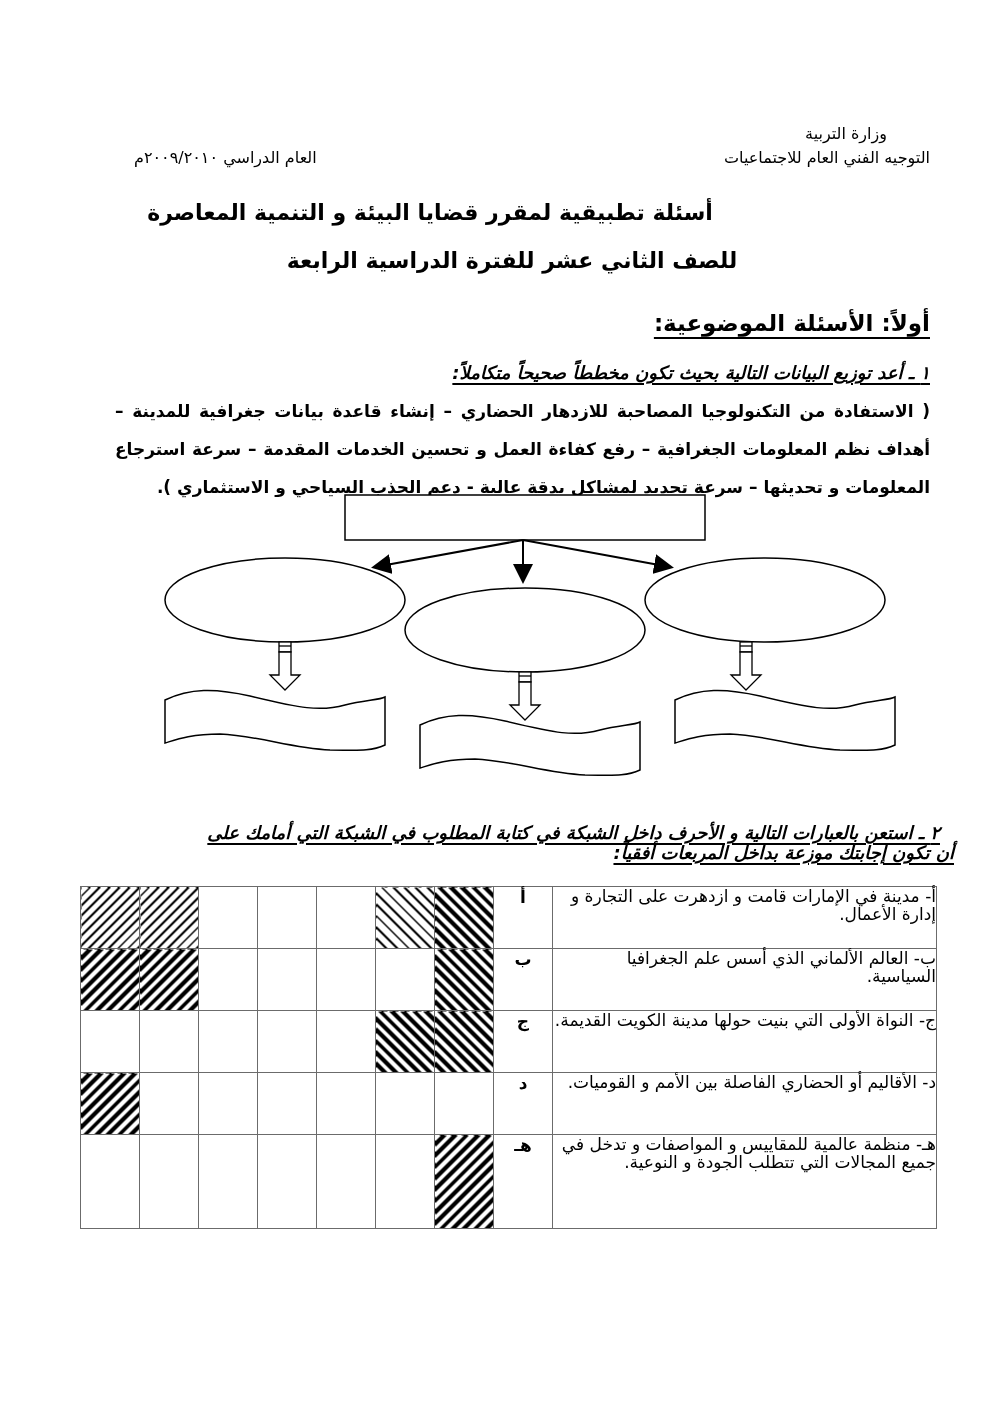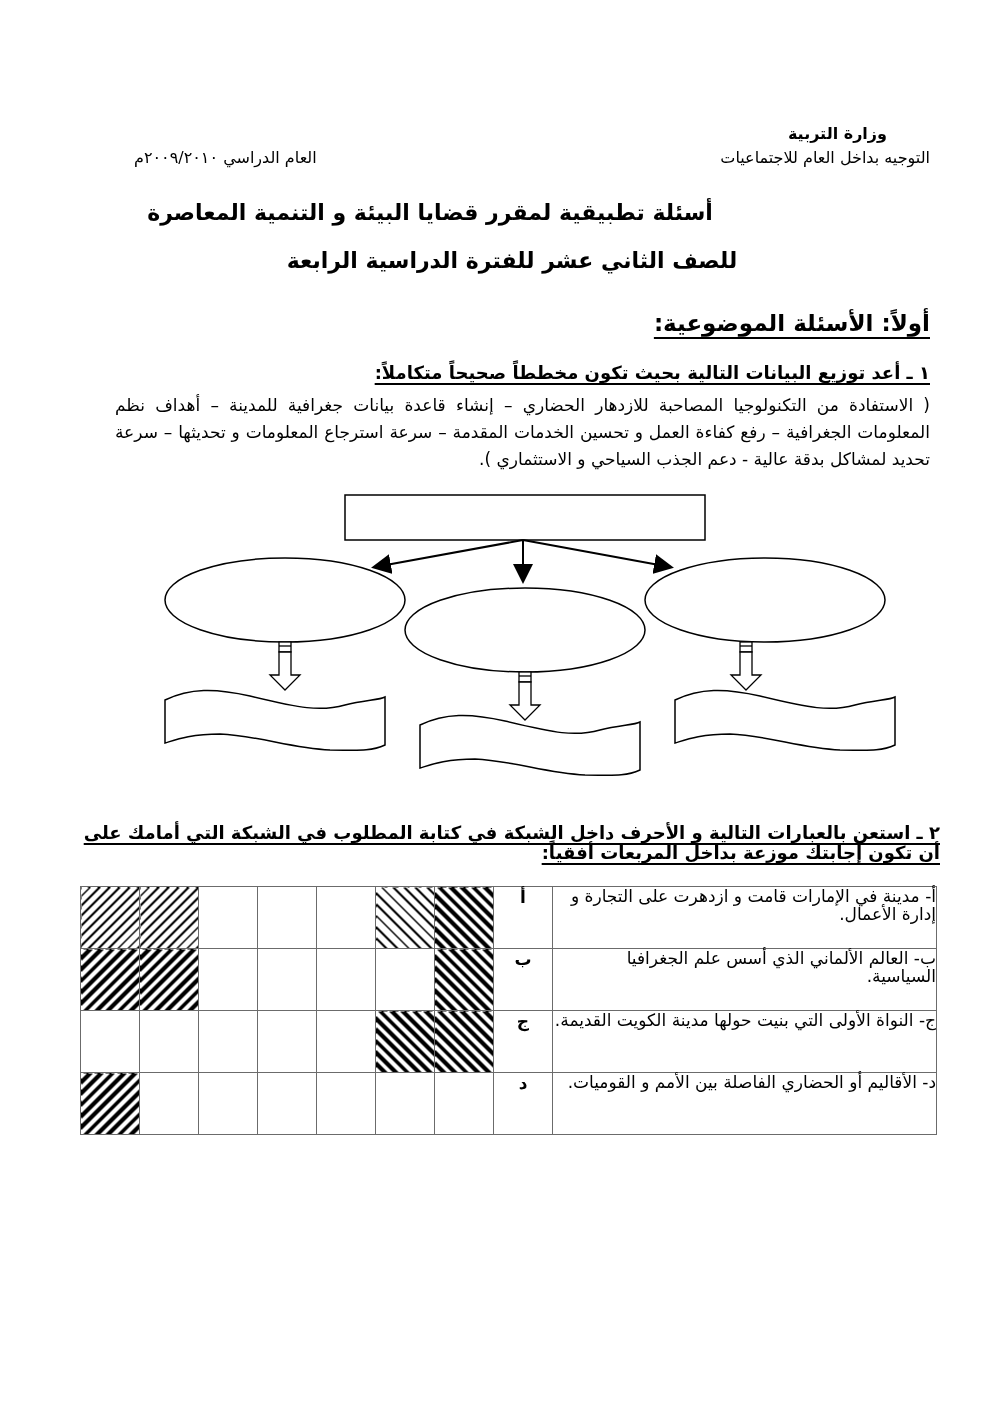--- a/index.html
+++ b/index.html
@@ -5,22 +5,22 @@
   html, body { margin: 0; padding: 0; background: #ffffff; }
   body {
     width: 992px; height: 1403px; position: relative; overflow: hidden;
     font-family: "DejaVu Sans", sans-serif; color: #000;
   }
   .abs { position: absolute; }
   .rtl { direction: rtl; }
   .hdr-line { font-size: 16px; line-height: 20px; white-space: nowrap; }
   .title { font-weight: bold; font-size: 22px; text-align: center; white-space: nowrap; }
   .section { font-weight: bold; font-size: 23px; white-space: nowrap; }
-  .q-head { font-weight: bold; font-size: 18px; text-decoration: underline; text-decoration-thickness: 2px; text-underline-offset: 4px; white-space: nowrap; }
-  .body-text { font-size: 17px; line-height: 27px; text-align: justify; text-align-last: right; }
+  .q-head { font-weight: bold; font-size: 18px; text-decoration: underline; text-decoration-thickness: 2px; text-underline-offset: 4px; white-space: nowrap; font-style: italic; }
+  .body-text { font-size: 17px; line-height: 38px; text-align: justify; text-align-last: right; font-weight: bold; }
   svg { position: absolute; left: 0; top: 0; }
   table.grid {
     position: absolute; left: 80px; top: 886px; border-collapse: collapse;
     table-layout: fixed;
   }
   table.grid td {
     border: 1.5px solid #6b6b6b; padding: 0; vertical-align: top;
   }
   td.cell { width: 58px; }
   td.letter { width: 58px; text-align: center; font-weight: bold; font-size: 17px; padding-top: 2px; }
@@ -34,22 +34,22 @@
   .hatch-back-light {
     background: repeating-linear-gradient(45deg, #fff 0px, #fff 6px, #000 6px, #000 8px);
   }
   .hatch-back-dark {
     background: repeating-linear-gradient(45deg, #fff 0px, #fff 4px, #000 4px, #000 8px);
   }
 </style>
 </head>
 <body>
 
-<div class="abs rtl hdr-line" style="right:105px; top:124px;font-weight:bold;">وزارة التربية</div>
-<div class="abs rtl hdr-line" style="right:62px; top:148px;">التوجيه بداخل العام للاجتماعيات</div>
+<div class="abs rtl hdr-line" style="right:105px; top:124px;">وزارة التربية</div>
+<div class="abs rtl hdr-line" style="right:62px; top:148px;">التوجيه الفني العام للاجتماعيات</div>
 <div class="abs rtl hdr-line" style="left:100px; top:148px;margin-left:34px;">العام الدراسي ٢٠٠٩/٢٠١٠م</div>
 
 <div class="abs rtl title" style="left:0; width:860px; top:200px;">أسئلة تطبيقية لمقرر قضايا البيئة و التنمية المعاصرة</div>
 <div class="abs rtl title" style="left:0; width:992px; top:248px;padding-left:16px;">للصف الثاني عشر للفترة الدراسية الرابعة</div>
 
 <div class="abs rtl section" style="right:62px; top:310px; text-decoration: underline; text-decoration-thickness:2px; text-underline-offset:6px;margin-left:24px;">أولاً: الأسئلة الموضوعية:</div>
 
 <div class="abs rtl q-head" style="right:62px; top:362px;">١ ـ أعد توزيع البيانات التالية بحيث تكون مخططاً صحيحاً متكاملاً:</div>
 <div class="abs rtl body-text" style="left:115px; width:815px; top:392px;">( الاستفادة من التكنولوجيا المصاحبة للازدهار الحضاري – إنشاء قاعدة بيانات جغرافية للمدينة – أهداف نظم المعلومات الجغرافية – رفع كفاءة العمل و تحسين الخدمات المقدمة – سرعة استرجاع المعلومات و تحديثها – سرعة تحديد لمشاكل بدقة عالية - دعم الجذب السياحي و الاستثماري ).</div>
 
@@ -88,21 +88,21 @@
   </g>
 
   <g fill="#fff" stroke="#000" stroke-width="1.5">
     <path d="M165,700 C190,688 215,688 250,696 C300,708 320,712 345,705 C365,700 380,700 385,697 L385,745 C370,752 355,750 330,750 C290,748 260,736 220,734 C190,734 175,740 165,743 Z"></path>
     <path d="M420,725 C445,713 470,713 505,721 C555,733 575,737 600,730 C620,725 635,725 640,722 L640,770 C625,777 610,775 585,775 C545,773 515,761 475,759 C445,759 430,765 420,768 Z"></path>
     <path d="M675,700 C700,688 725,688 760,696 C810,708 830,712 855,705 C875,700 890,700 895,697 L895,745 C880,752 865,750 840,750 C800,748 770,736 730,734 C700,734 685,740 675,743 Z"></path>
   </g>
 </svg>
 
 <div class="abs rtl q-head" style="right:52px; top:814px;margin-top:8px;">٢ ـ استعن بالعبارات التالية و الأحرف داخل الشبكة في كتابة المطلوب في الشبكة التي أمامك على</div>
-<div class="abs rtl q-head" style="right:52px; top:842px;">أن تكون إجابتك موزعة بداخل المربعات أفقياً:</div>
+<div class="abs rtl q-head" style="right:38px; top:842px;">أن تكون إجابتك موزعة بداخل المربعات أفقياً:</div>
 
 <table class="grid">
   <tbody>
       <tr style="height:62px;">
     <td class="cell hatch-fwd-light"></td>
     <td class="cell hatch-fwd-light"></td>
     <td class="cell"></td>
     <td class="cell"></td>
     <td class="cell"></td>
     <td class="cell hatch-back-light"></td>
@@ -136,14 +136,25 @@
     <td class="cell hatch-fwd-dark"></td>
     <td class="cell"></td>
     <td class="cell"></td>
     <td class="cell"></td>
     <td class="cell"></td>
     <td class="cell"></td>
     <td class="cell"></td>
     <td class="letter">د</td>
     <td class="clue">د- الأقاليم أو الحضاري الفاصلة بين الأمم و القوميات.</td>
   </tr>
+  <tr style="height:94px;">
+    <td class="cell"></td>
+    <td class="cell"></td>
+    <td class="cell"></td>
+    <td class="cell"></td>
+    <td class="cell"></td>
+    <td class="cell"></td>
+    <td class="cell hatch-fwd-dark"></td>
+    <td class="letter">هـ</td>
+    <td class="clue">هـ- منظمة عالمية للمقاييس و المواصفات و تدخل في جميع المجالات التي تتطلب الجودة و النوعية.</td>
+  </tr>
 </tbody>
   </table>
 
 </body></html>

